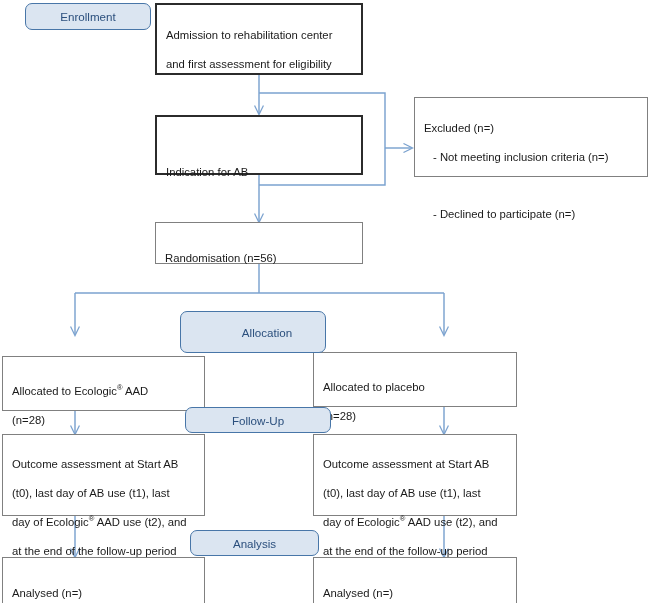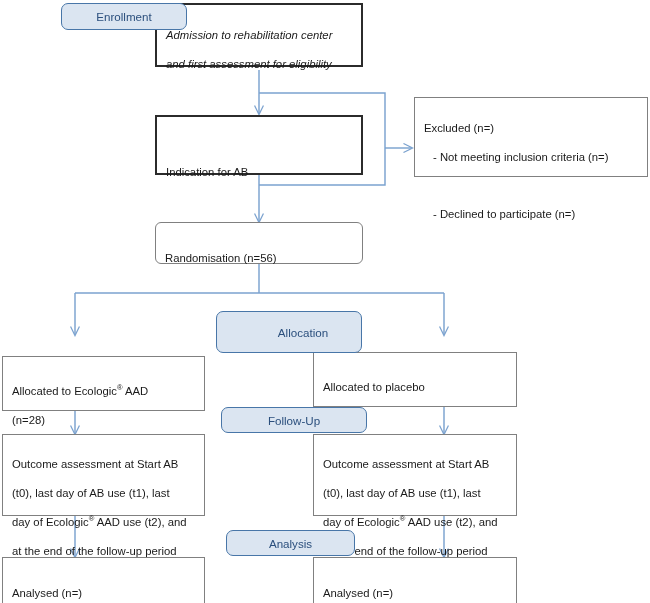--- a/index.html
+++ b/index.html
@@ -47,21 +47,20 @@
     background: #dbe5f1;
     border: 1.2px solid #4876a8;
     border-radius: 7px;
     color: #2b4f7d;
     font-size: 11.6px;
     text-align: center;
     display: flex;
     align-items: center;
     justify-content: center;
     z-index: 5;
-    margin-left: 36px;
   }
   .sup {
     font-size: 7.6px;
     vertical-align: super;
     line-height: 0;
   }
   .tline { display: block; }
   .indent-dash {
     display: block;
     padding-left: 9px;
@@ -117,37 +116,37 @@
   </div>
 
   <div class="phase" style="left:185px; top:407px; width:146px; height:26px;text-align:center;">
     <span>Follow-Up</span>
   </div>
 
   <div class="phase" style="left:190px; top:530px; width:129px; height:26px;">
     <span>Analysis</span>
   </div>
 
-  <div class="node dark" style="left:155px; top:3px; width:208px; height:64px;font-style:italic;">
+  <div class="node dark" style="left:155px; top:3px; width:208px; height:72px;">
     <span class="tline">Admission to rehabilitation center</span>
     <span class="tline">and first assessment for eligibility</span>
   </div>
 
   <div class="node dark" style="left:155px; top:115px; width:208px; height:60px; padding-top:33px;">
     <span class="tline">Indication for AB</span>
   </div>
 
   <div class="node thin" style="left:414px; top:97px; width:234px; height:80px;">
     <span class="tline">Excluded (n=)</span>
     <span class="indent-dash">-   Not meeting inclusion criteria (n=)</span>
     <span class="gap"></span>
     <span class="indent-dash">-   Declined to participate (n=)</span>
   </div>
 
-  <div class="node thin" style="left:155px; top:222px; width:208px; height:42px; padding-top:13px;border-radius:6px;">
+  <div class="node thin" style="left:155px; top:222px; width:208px; height:42px; padding-top:13px;">
     <span class="tline">Randomisation (n=56)</span>
   </div>
 
   <div class="node thin" style="left:2px; top:336px; width:203px; height:55px; padding-top:12px;margin-top:20px;">
     <span class="tline"><span>Allocated to Ecologic</span><span class="sup">®</span><span> AAD</span></span>
     <span class="tline"> (n=28)</span>
   </div>
 
   <div class="node thin" style="left:313px; top:352px; width:204px; height:55px; padding-top:12px;">
     <span class="tline">Allocated to placebo</span>

